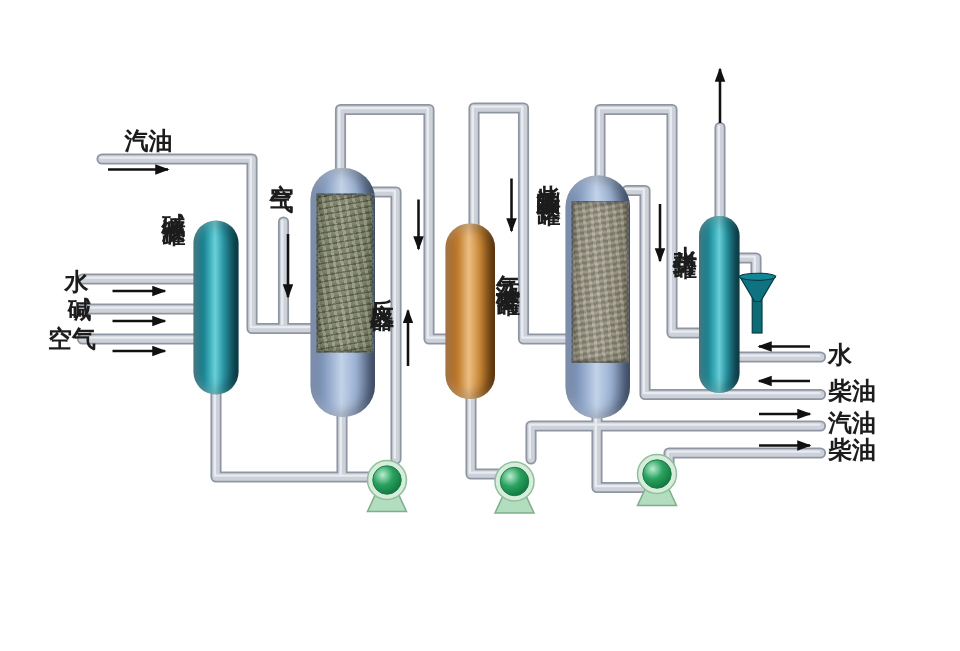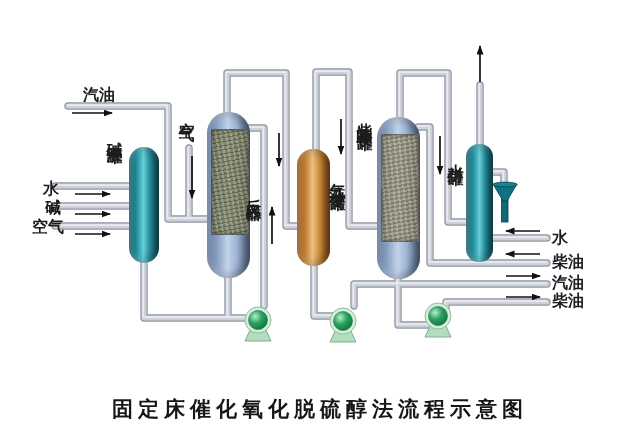--- a/index.html
+++ b/index.html
@@ -137,14 +137,13 @@
   <div class="lbl" style="left:32px;top:218px;">空气</div>
   <div class="lbl vlbl" style="left:245px;top:186px;">反应器</div>
   <div class="lbl vlbl" style="left:329px;top:170px;">气液分离罐</div>
   <div class="lbl vlbl" style="left:356px;top:110px;">柴油吸收罐</div>
   <div class="lbl vlbl" style="left:447px;top:151px;">水封罐</div>
   <div class="lbl" style="left:552px;top:229px;">水</div>
   <div class="lbl" style="left:552px;top:253px;">柴油</div>
   <div class="lbl" style="left:552px;top:274px;">汽油</div>
   <div class="lbl" style="left:552px;top:292px;">柴油</div>
 
-  <div id="title">固定床催化氧化脱硫醇法流程示意图</div>
 </div>
 
 </body></html>

